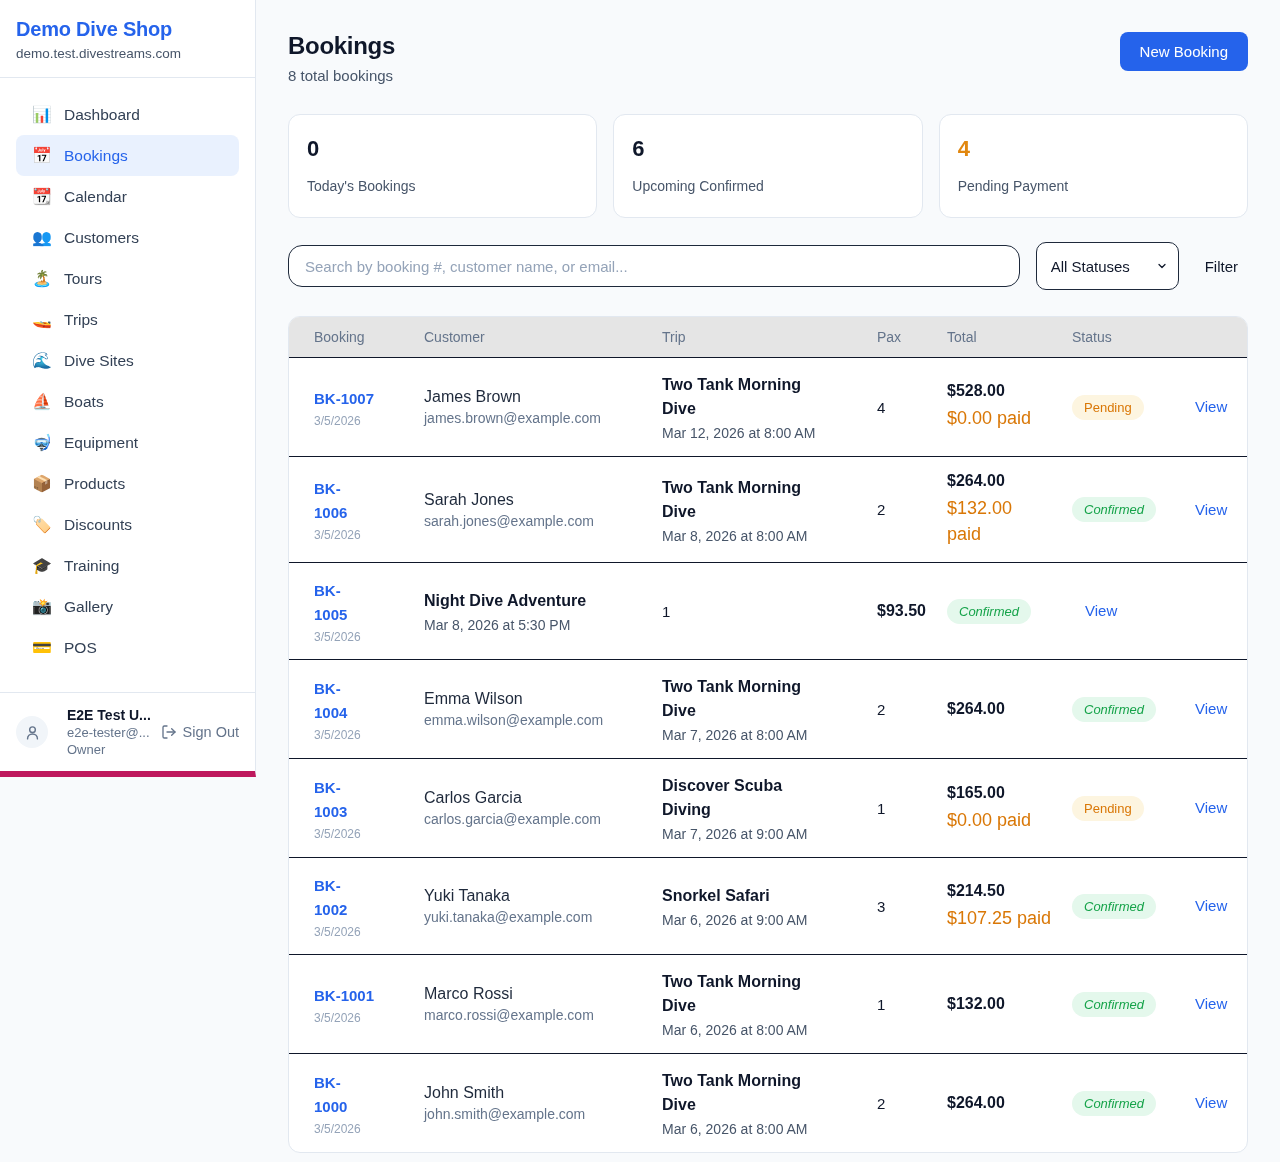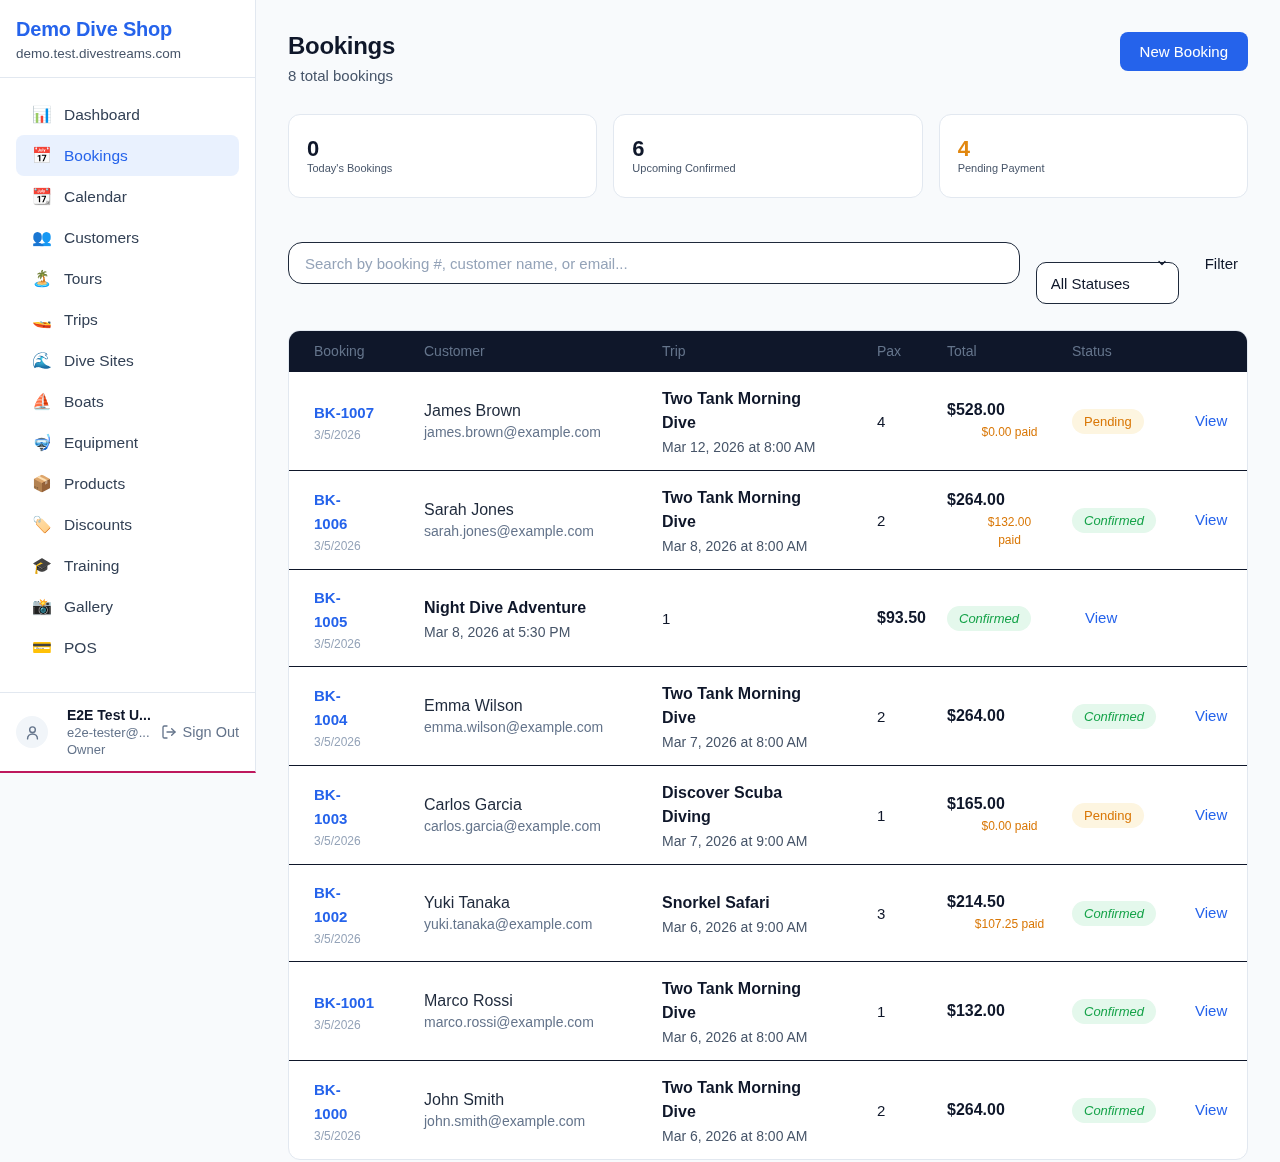--- a/index.html
+++ b/index.html
@@ -9,21 +9,21 @@
     background:#f8fafc;
     color:#0f172a;
     display:flex;
     align-items:flex-start;
   }
   
   .sidebar {
     width:256px; flex:0 0 256px;
     background:#ffffff;
     border-right:1px solid #e2e8f0;
-    border-bottom:2px solid #be185d;
+    border-bottom:6px solid #be185d;
   }
   .shop-head { padding:18px 16px 16px; border-bottom:1px solid #e2e8f0; }
   .shop-name { color:#2563eb; font-size:20px; font-weight:700; letter-spacing:-0.2px; }
   .shop-domain { margin-top:5px; font-size:13.5px; color:#475569; }
   .nav { padding:16px 16px 24px; list-style:none; }
   .nav-item {
     display:flex; align-items:center; gap:13px;
     padding:11px 16px; border-radius:8px;
     font-size:15.5px; color:#334155; cursor:pointer;
   }
@@ -56,58 +56,58 @@
     padding:11px 20px; cursor:pointer;
   }
   
   .stats { margin-top:30px; display:grid; grid-template-columns:repeat(3,1fr); gap:16px; }
   .stat-card {
     background:#fff; border:1px solid #e2e8f0; border-radius:12px;
     padding:21px 18px 23px;
   }
   .stat-value { font-size:22px; font-weight:700; color:#0f172a; }
   .stat-card.orange .stat-value { color:#e1870f; }
-  .stat-label { margin-top:0; font-size:11px; color:#475569; }
+  .stat-label { margin-top:16px; font-size:14px; color:#475569; }
   
   .filter-row { margin-top:24px; display:flex; align-items:center; gap:16px; }
   .search-input {
     flex:1; height:42px; border:1px solid #1e293b; border-radius:14px;
     padding:0 16px; font-family:inherit; font-size:15px; color:#0f172a; background:#fff;
   }
   .search-input::placeholder { color:#94a3b8; }
   .select-wrap { position:relative; }
   .status-select {
     appearance:none; -webkit-appearance:none;
-    height:42px; min-width:143px; background:#fff;
+    height:48px; min-width:143px; background:#fff;
     border:1px solid #1e293b; border-radius:10px;
-    padding:0 32px 0 14px; font-family:inherit; font-size:15px; color:#0f172a; cursor:pointer;margin-top:40px;
+    padding:0 32px 0 14px; font-family:inherit; font-size:15px; color:#0f172a; cursor:pointer;
   }
   .select-wrap .chev { position:absolute; right:11px; top:50%; transform:translateY(-50%); pointer-events:none; }
   .filter-btn { background:none; border:none; font-family:inherit; font-size:15px; color:#0f172a; padding:0 10px; cursor:pointer; }
   
   .table-card {
     margin-top:26px; background:#fff;
     border:1px solid #e2e8f0; border-radius:12px; overflow:hidden;
   }
   .tgrid { display:grid; grid-template-columns:135px 238px 215px 70px 125px 110px 1fr; align-items:center; }
-  .thead { background:#0f172a; border-bottom:1px solid #0f172a; height:41px; }
+  .thead { background:#e5e5e5; border-bottom:1px solid #0f172a; height:41px; }
   .th { font-size:14px; font-weight:500; color:#64748b; }
   .th:first-child { padding-left:25px; }
   .trow { border-bottom:1px solid #0f172a; min-height:97px; padding:15px 0; }
   .trow:last-child { border-bottom:none; }
   .cell-booking { padding-left:25px; }
   .bk-link { color:#2563eb; font-size:15px; font-weight:600; white-space:pre-line; line-height:1.6; text-decoration:none; display:inline-block; }
   .bk-date { margin-top:3px; font-size:12px; color:#94a3b8; }
   .cust-name { font-size:16px; color:#1e293b; font-weight:500; }
   .cust-email { margin-top:4px; font-size:14px; color:#64748b; }
   .trip-name { font-size:16px; font-weight:600; color:#0f172a; max-width:165px; line-height:1.5; }
   .trip-time { margin-top:4px; font-size:14px; color:#475569; }
   .pax { font-size:15px; color:#0f172a; }
   .total { font-size:16px; font-weight:700; color:#0f172a; }
-  .paid { margin-top:5px; font-size:12px; color:#d97706; white-space:pre-line; line-height:1.45;text-align:center; }
+  .paid { margin-top:5px; font-size:18px; color:#d97706; white-space:pre-line; line-height:1.45; }
   .paid:empty { display:none; }
   .badge { display:inline-block; font-size:13px; font-weight:500; padding:5px 12px; border-radius:999px; }
   .badge.pending { background:#fdf5e0; color:#d97706; }
   .badge.confirmed { background:#e4f8ec; color:#16a34a;font-style:italic; }
   .view-link { color:#2563eb; font-size:15px; font-weight:500; text-decoration:none; padding-left:13px; display:inline-block; cursor:pointer; }
 </style>
 </head>
 <body>
 
 <aside class="sidebar">

